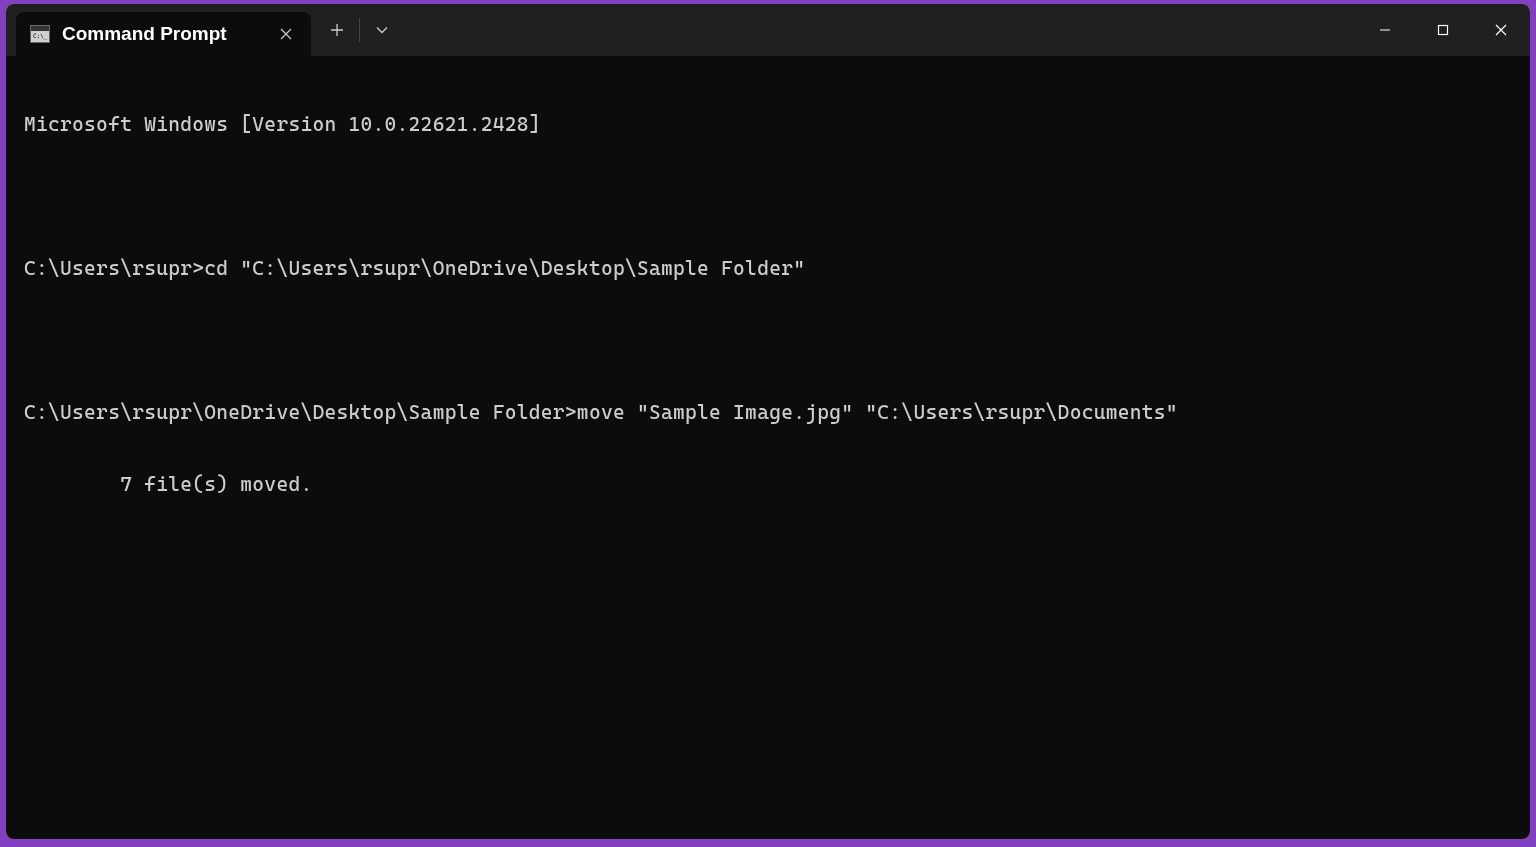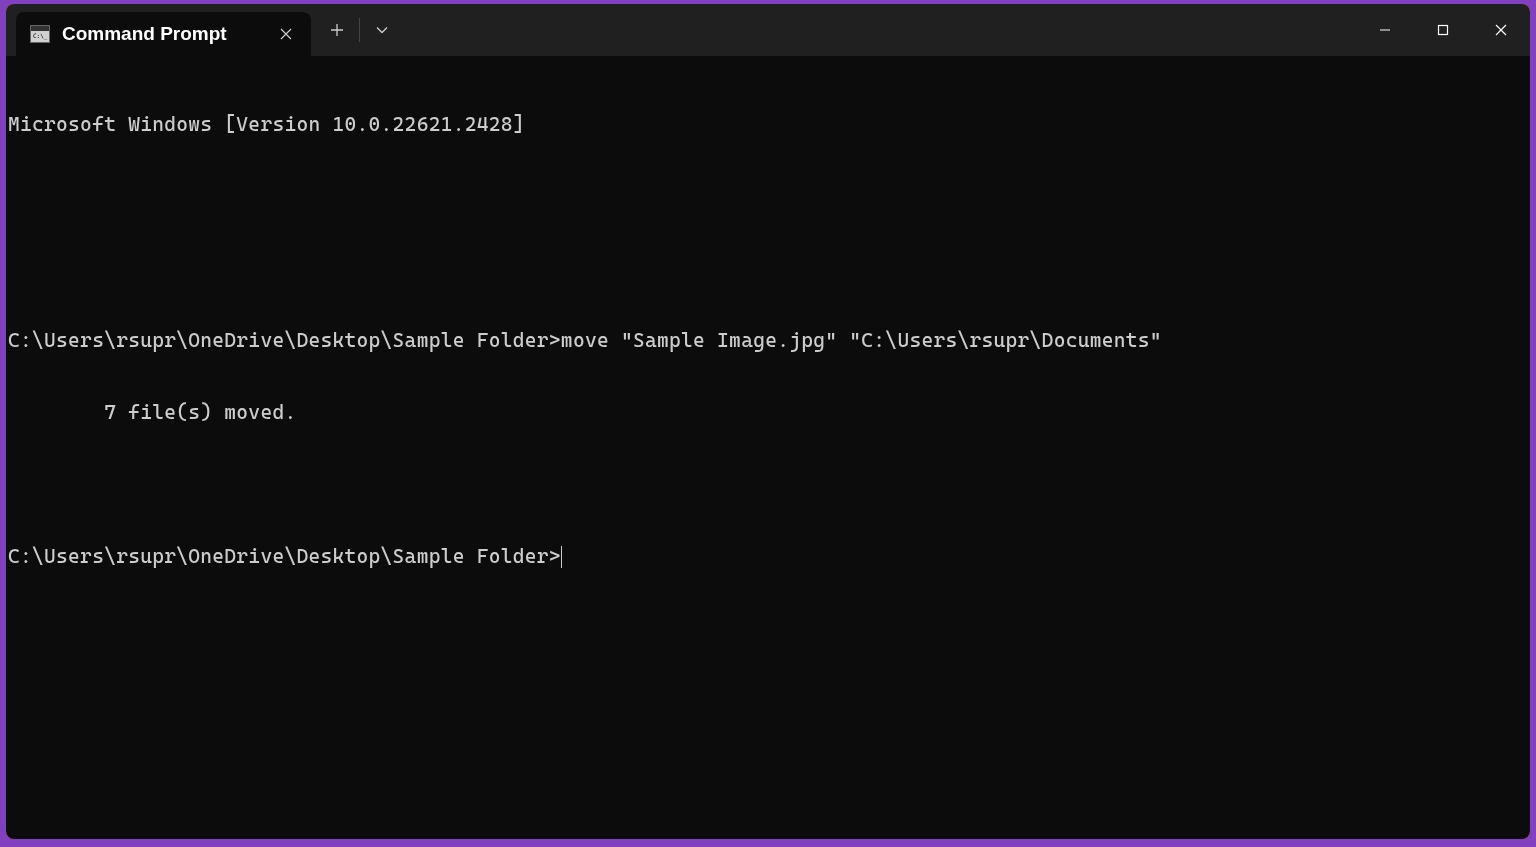--- a/index.html
+++ b/index.html
@@ -126,21 +126,21 @@
       width: 58px;
       display: flex;
       align-items: center;
       justify-content: center;
       color: #ffffff;
       cursor: pointer;
     }
     .terminal-content {
       flex: 1;
       background: #0c0c0c;
-      padding: 8px 2px;
+      padding: 8px 18px;
       font-family: 'Cascadia Mono', 'Consolas', monospace;
       font-size: 20px;
       line-height: 24px;
       color: #cccccc;
       white-space: pre;
       overflow: hidden;
       letter-spacing: 0.3px;
     }
     .term-line {
       min-height: 24px;
@@ -198,19 +198,19 @@
       <div class="win-btn close">
         <svg width="12" height="12" viewBox="0 0 12 12">
           <path d="M1 1 L11 11 M11 1 L1 11" stroke="currentColor" stroke-width="1.2" fill="none"></path>
         </svg>
       </div>
     </div>
   </div>
   <div class="terminal-content">
     <div class="term-line">Microsoft Windows [Version 10.0.22621.2428]</div>
     <div class="term-line"></div>
+    <div class="term-line">C:\Users\rsupr&gt;cd "C:\Users\rsupr\OneDrive\Desktop\Sample Folder"</div>
     <div class="term-line"></div>
     <div class="term-line">C:\Users\rsupr\OneDrive\Desktop\Sample Folder&gt;move "Sample Image.jpg" "C:\Users\rsupr\Documents"</div>
     <div class="term-line">        7 file(s) moved.</div>
     <div class="term-line"></div>
-    <div class="term-line"><span>C:\Users\rsupr\OneDrive\Desktop\Sample Folder&gt;</span><span class="cursor"></span></div>
   </div>
 </div>
 
 </body></html>

